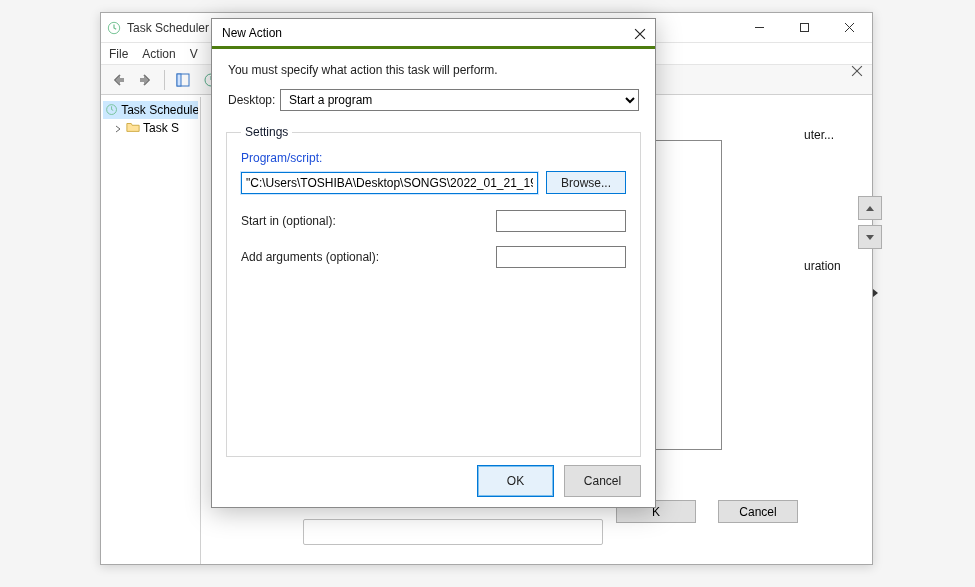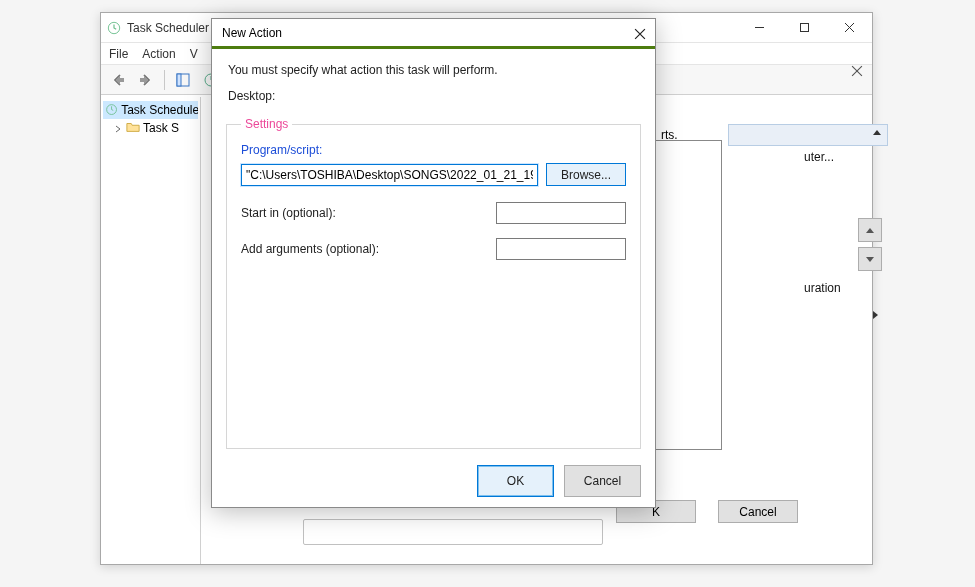--- a/index.html
+++ b/index.html
@@ -69,21 +69,21 @@
   .row { display:flex; align-items:center; margin-bottom:14px; }
   .row label { width:52px; color:#222; }
   select.action-select {
     flex:1; height:22px; border:1px solid #7a7a7a; background:#fff; padding:0 4px;
   }
 
   fieldset.settings {
     border:1px solid #d6d6d6; border-radius:0; padding:12px 14px 14px 14px; margin:0 -2px;
     height:332px;
   }
-  fieldset.settings legend { padding:0 4px; color:#ec4899; }
+  fieldset.settings legend { padding:0 4px; color:#0f172a; }
   .field-label { color:#1d4ed8; margin-bottom:6px; }
   .inline-row { display:flex; align-items:center; gap:8px; margin-bottom:16px; }
   input.text {
     height:22px; border:1px solid #7a7a7a; padding:0 4px; background:#fff; font-size:12px;
   }
   input.text.program { flex:1; border:1px solid #0078d7; outline:1px solid #cde6ff; }
   .browse-btn {
     width:80px; height:23px; border:1px solid #0078d7; background:#e5f1fb; color:#222;
   }
   .opt-row { display:flex; align-items:center; margin-bottom:14px; }
@@ -189,24 +189,20 @@
 
 <div class="behind-box"></div>
 
 <div class="peek-close">
   <svg width="12" height="12" viewBox="0 0 11 11">
       <path d="M1 1l9 9M10 1l-9 9" stroke="#555"></path>
     </svg>
 </div>
 
 <div style="position:absolute; left:728px; top:124px; width:160px;">
-  <div class="side-header">
-    <span style="position:absolute; left:-68px;">rts.</span>
-    <span class="arrow-up"></span>
-  </div>
   <div class="side-item">
     <span style="margin-left:70px;">uter...</span>
   </div>
   <div style="height:50px"></div>
   <div class="tiny-nav">
       <span class="tri-up"></span>
     </div>
   <div class="tiny-nav">
       <span class="tri-down"></span>
     </div>
@@ -235,20 +231,23 @@
           <path d="M1 1l9 9M10 1l-9 9" stroke="#222" stroke-width="1.1"></path>
         </svg>
     </div>
   </div>
 
   <div class="dlg-body">
     <div class="hint-text">You must specify what action this task will perform.</div>
 
     <div class="row">
       <label>Desktop:</label>
+      <select class="action-select">
+        <option>Start a program</option>
+      </select>
     </div>
 
     <fieldset class="settings">
       <legend>Settings</legend>
 
       <div class="field-label">Program/script:</div>
       <div class="inline-row">
         <input class="text program" type="text" value="&quot;C:\Users\TOSHIBA\Desktop\SONGS\2022_01_21_19_59_IM" style="">
         <button class="browse-btn">
           <span>Browse...</span>

